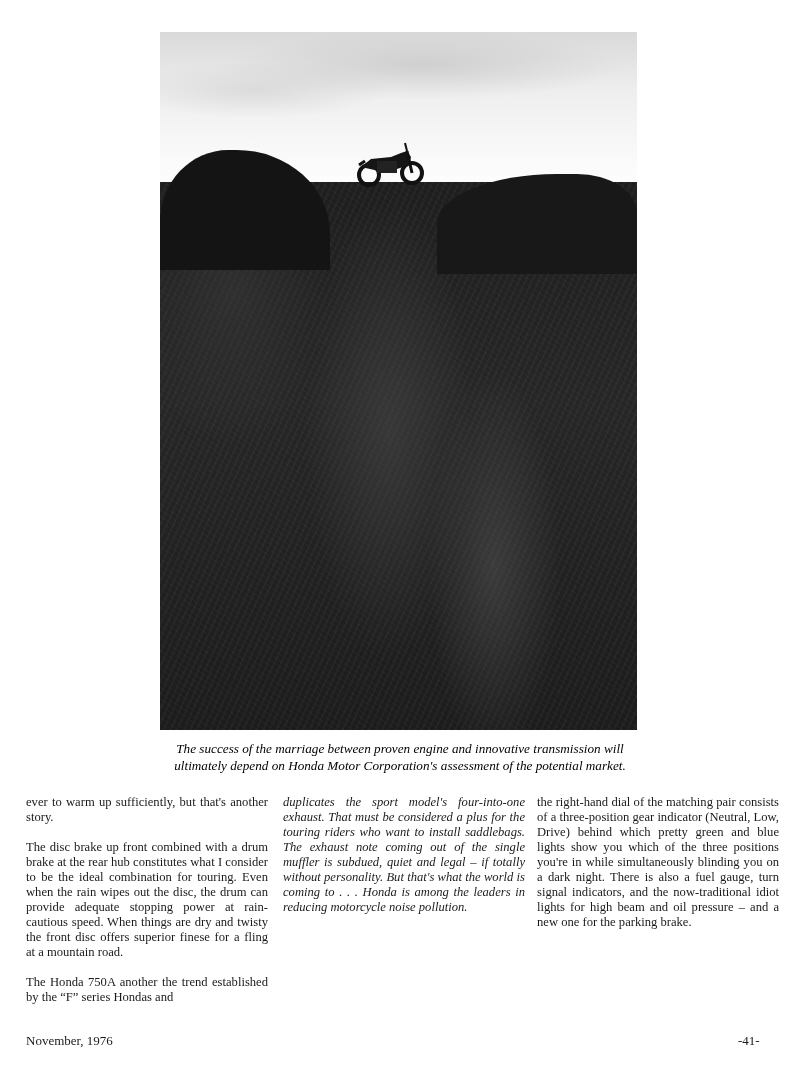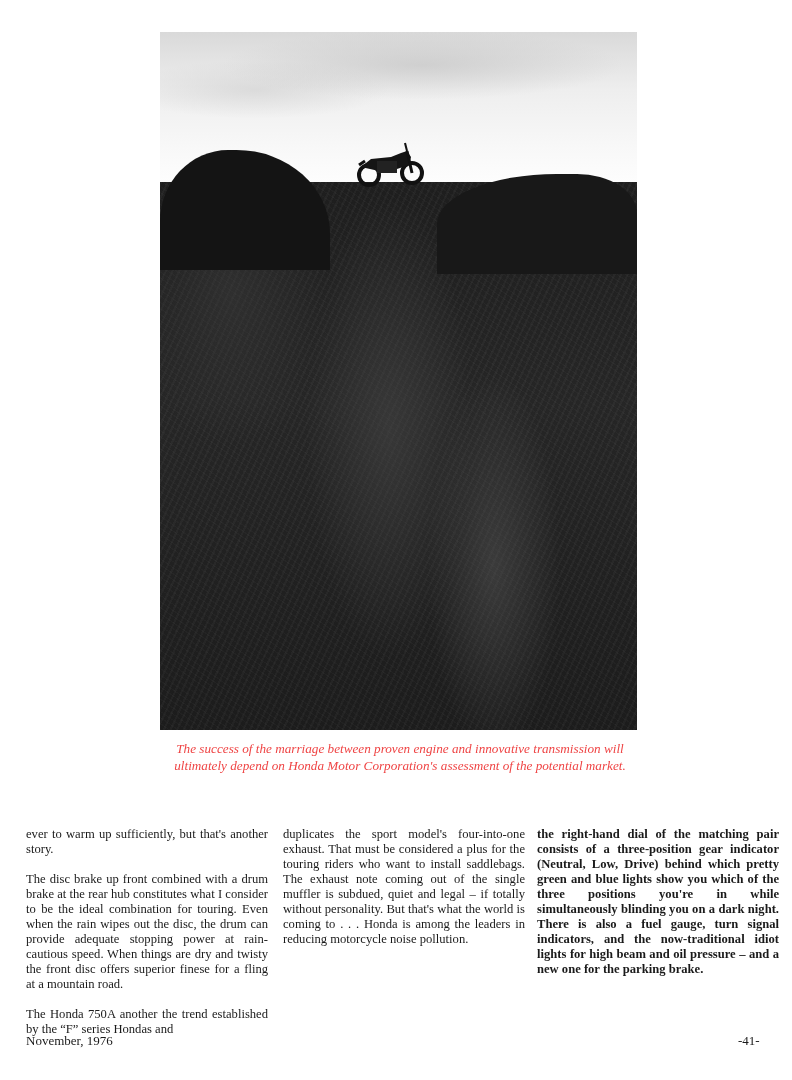--- a/index.html
+++ b/index.html
@@ -32,30 +32,30 @@
     position: absolute; left: 0; top: 118px; width: 170px; height: 120px;
     background: #141414; border-radius: 40% 55% 0 0 / 60% 70% 0 0;
   }
   .brush-right {
     position: absolute; right: 0; top: 142px; width: 200px; height: 100px;
     background: #181818; border-radius: 60% 30% 0 0 / 50% 40% 0 0;
   }
   .moto { position: absolute; left: 197px; top: 107px; width: 68px; height: 50px; }
   .caption {
     position: absolute; left: 150px; top: 740px; width: 500px; text-align: center;
-    font-style: italic; font-size: 13.2px; line-height: 17px; color: #ef4444;
+    font-style: italic; font-size: 13.2px; line-height: 17px; color: #000000;
   }
   .col {
     position: absolute; top: 795px; width: 242px; font-size: 12.6px; line-height: 15px;
-    text-align: justify; color: #1a1a1a; margin-top: 32px;
+    text-align: justify; color: #1a1a1a;
   }
   .col p { margin: 0 0 15px 0; }
   .col1 { left: 26px; }
-  .col2 { left: 283px; }
-  .col3 { left: 537px; font-weight: bold; }
+  .col2 { left: 283px; font-style: italic; }
+  .col3 { left: 537px; }
   .footer-left { position: absolute; left: 26px; top: 1033px; font-size: 13px; }
   .footer-right { position: absolute; left: 738px; top: 1033px; font-size: 13px; text-align: center; }
 </style>
 </head>
 <body>
 
 <div class="photo" title="Motorcycle silhouetted at the top of a rutted dirt hill trail flanked by brush">
   <div class="sky"></div>
   <div class="ground"></div>
   <div class="brush-left"></div>

